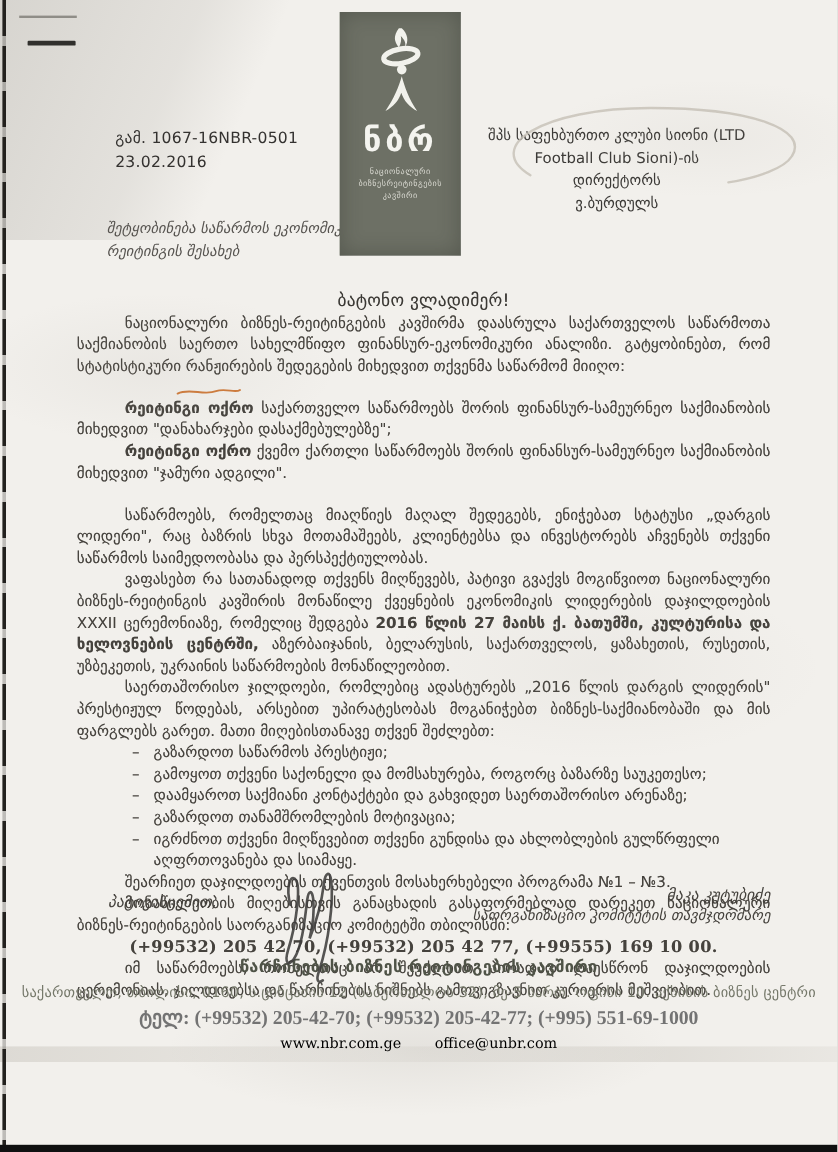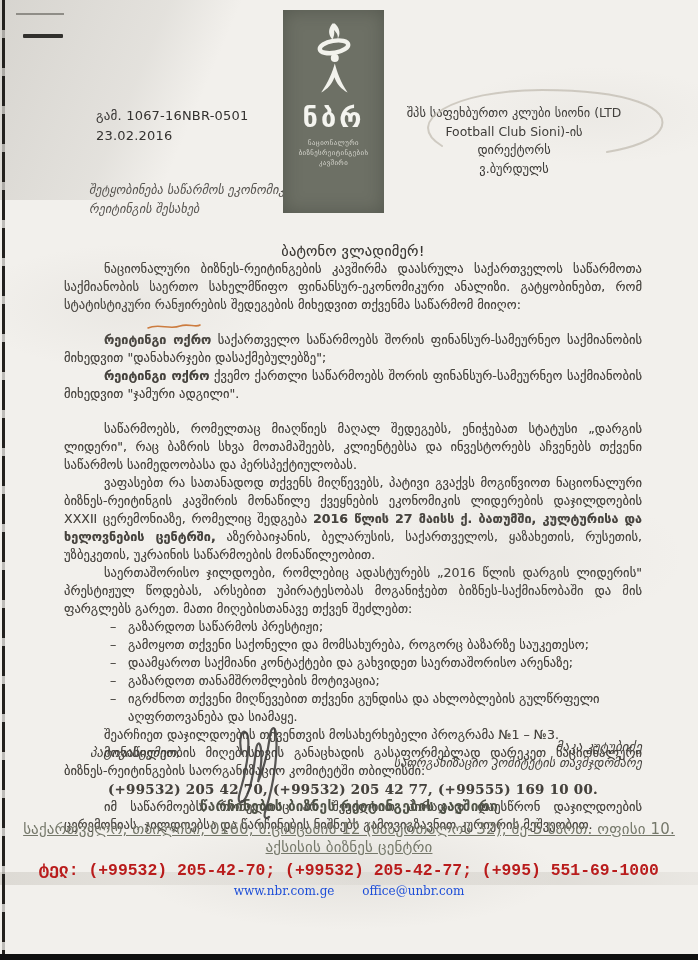--- a/index.html
+++ b/index.html
@@ -53,23 +53,23 @@
   .phones{text-align:center;font-weight:bold;letter-spacing:.3px;font-family:"DejaVu Serif","DejaVu Sans",serif;font-size:13.4px;}
 
   .closing{position:absolute;left:90px;top:745px;font-style:italic;font-size:13px;color:#45423d;}
   .sig-block{position:absolute;right:56px;top:739px;text-align:right;font-style:italic;color:#45423d;}
   .sig-name{font-size:13px;}
   .sig-title{font-size:12.3px;margin-top:2px;}
   .signature-svg{position:absolute;left:224px;top:714px;z-index:3;}
 
   .footer{position:absolute;left:0;right:0;top:798px;text-align:center;z-index:2;}
   .footer-org{font-size:13.6px;font-weight:bold;color:#4f5347;letter-spacing:.3px;}
-  .footer-address{font-size:15px;color:#75786a;margin-top:6px;letter-spacing:.15px;text-decoration:underline;}
-  .footer-phone{font-size:16.4px;font-weight:bold;color:#b91c1c;margin-top:4px;font-family:Liberation Mono, monospace;}
-  .footer-web{font-size:12px;color:#1d4ed8;margin-top:4px;font-family:"DejaVu Serif","DejaVu Sans",serif;}
+  .footer-address{font-size:12px;color:#75786a;margin-top:6px;letter-spacing:.15px;}
+  .footer-phone{font-size:16.4px;font-weight:bold;color:#737373;margin-top:4px;font-family:Liberation Serif, serif;}
+  .footer-web{font-size:12px;color:#000000;margin-top:4px;font-family:"DejaVu Serif","DejaVu Sans",serif;}
   .footer-web span{margin:0 12px;}
   .squiggle{position:absolute;left:146px;top:322px;pointer-events:none;}
 </style>
 </head>
 <body>
 
 <div class="paper">
 
   <div class="staple-thin"></div>
   <div class="staple"></div>

